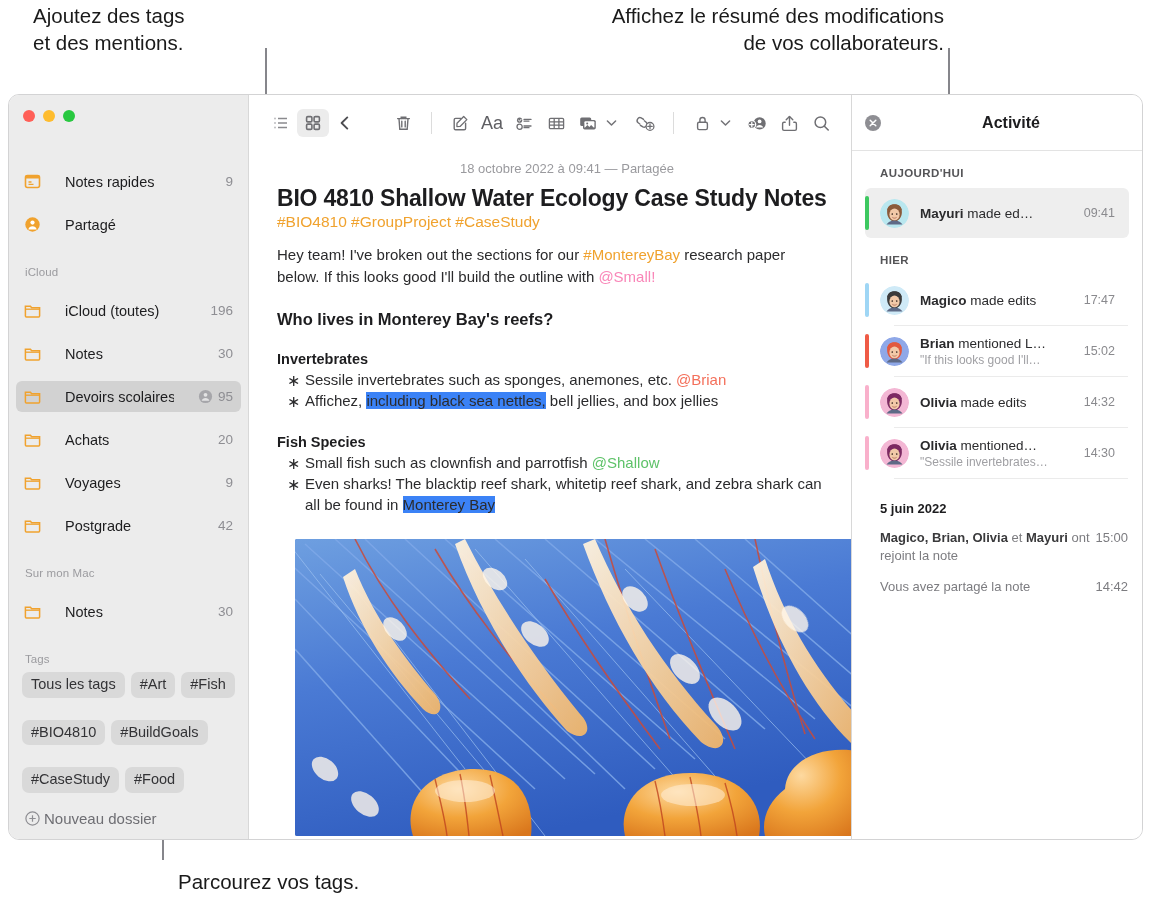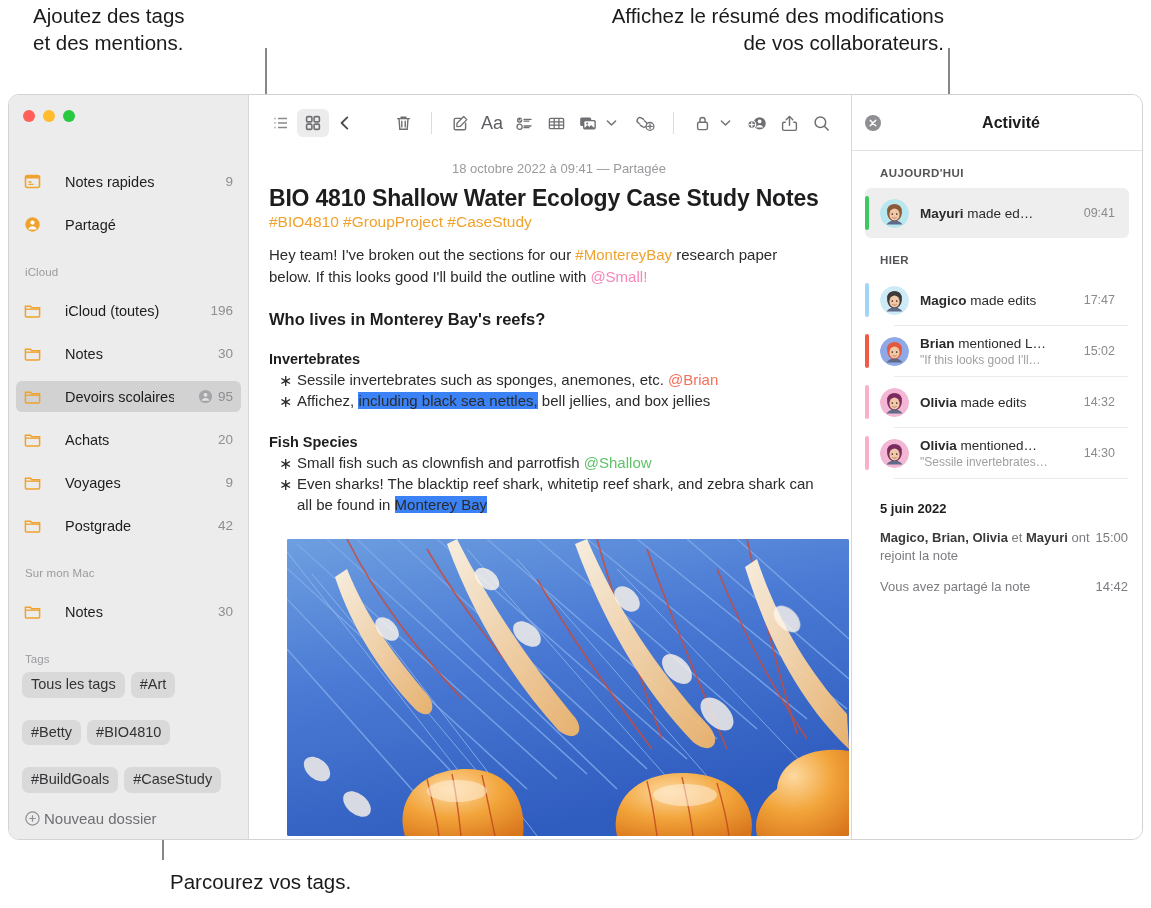--- a/index.html
+++ b/index.html
@@ -15,21 +15,21 @@
   
   .callout {
     position: absolute;
     font-size: 20.5px;
     color: #1a1a1a;
     line-height: 1.33;
     white-space: pre-line;
   }
   #callout-tags      { left: 33px;  top: 2px;  text-align: left; }
   #callout-activity  { left: 452px; top: 2px;  text-align: right; width: 492px; }
-  #callout-browse    { left: 170px; top: 868px; text-align: left; }
+  #callout-browse    { left: 178px; top: 868px; text-align: left; }
 
   .leader { position: absolute; background: #86868b; }
   #leader-tags-v   { left: 265px; top: 48px;  width: 2px;  height: 246px; }
   #leader-tags-t   { left: 265px; top: 246px; width: 9px;  height: 2px; }
   #leader-tags-b   { left: 265px; top: 292px; width: 9px;  height: 2px; }
   #leader-act-v    { left: 948px; top: 48px;  width: 2px;  height: 143px; }
   #leader-brw-v    { left: 162px; top: 664px; width: 2px;  height: 196px; }
 
   
   .window {
@@ -127,21 +127,21 @@
   }
   .tbtn.on { background: #ececec; }
   .tb-sep { width: 1px; height: 22px; background: #dcdcdc; margin: 0 12px; }
   .tb-spacer { flex: 1; }
   .chev { margin-left: 2px; color:#737377; }
   .tgroup { display: flex; align-items: center; }
 
   .notebody {
     flex: 1;
     overflow: hidden;
-    padding: 0 0 0 0;
+    padding: 0 0 0 8px;
     position: relative;
   }
   .nb-inner { padding: 6px 20px 0 20px; max-width: 600px; margin: 0 auto 0 0; }
   .note-date {
     text-align: center;
     font-size: 13px;
     color: #9a9a9e;
     padding: 4px 0 9px 0;
     width: 580px;
   }
@@ -436,21 +436,21 @@
             <span class="pcnt">
               <span class="cnt">30</span>
             </span>
           </div>
         </div>
 
       <div class="sect">Tags</div>
       <div class="chips" id="tag-chips">
           <div class="chip">Tous les tags</div>
           <div class="chip">#Art</div>
-          <div class="chip">#Betty</div>
+          <div class="chip">#Fish</div>
           <div class="chip">#BIO4810</div>
           <div class="chip">#BuildGoals</div>
           <div class="chip">#CaseStudy</div>
           <div class="chip">#Food</div>
           <div class="chip">#GroupProject</div>
         </div>
     </div>
 
     <div class="newfolder">
       <span>

